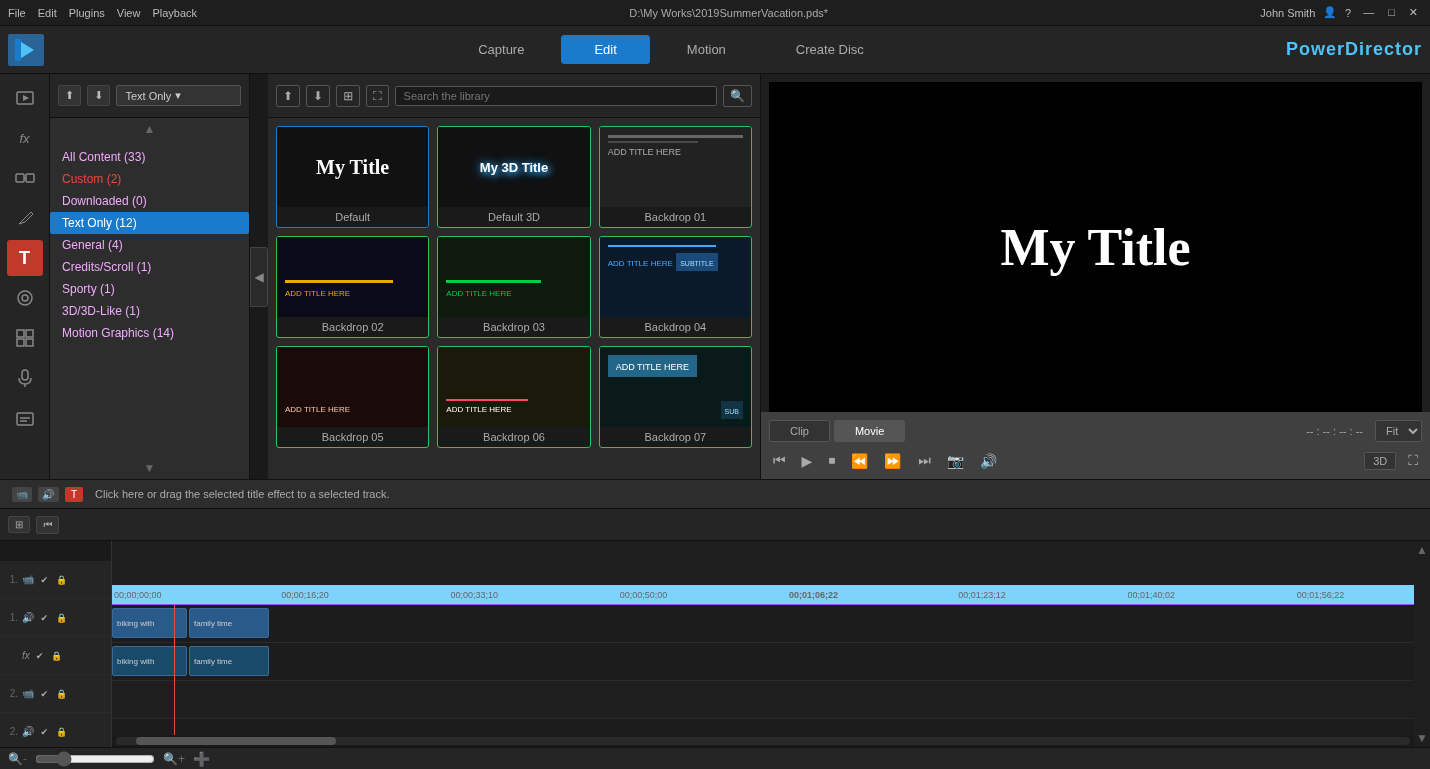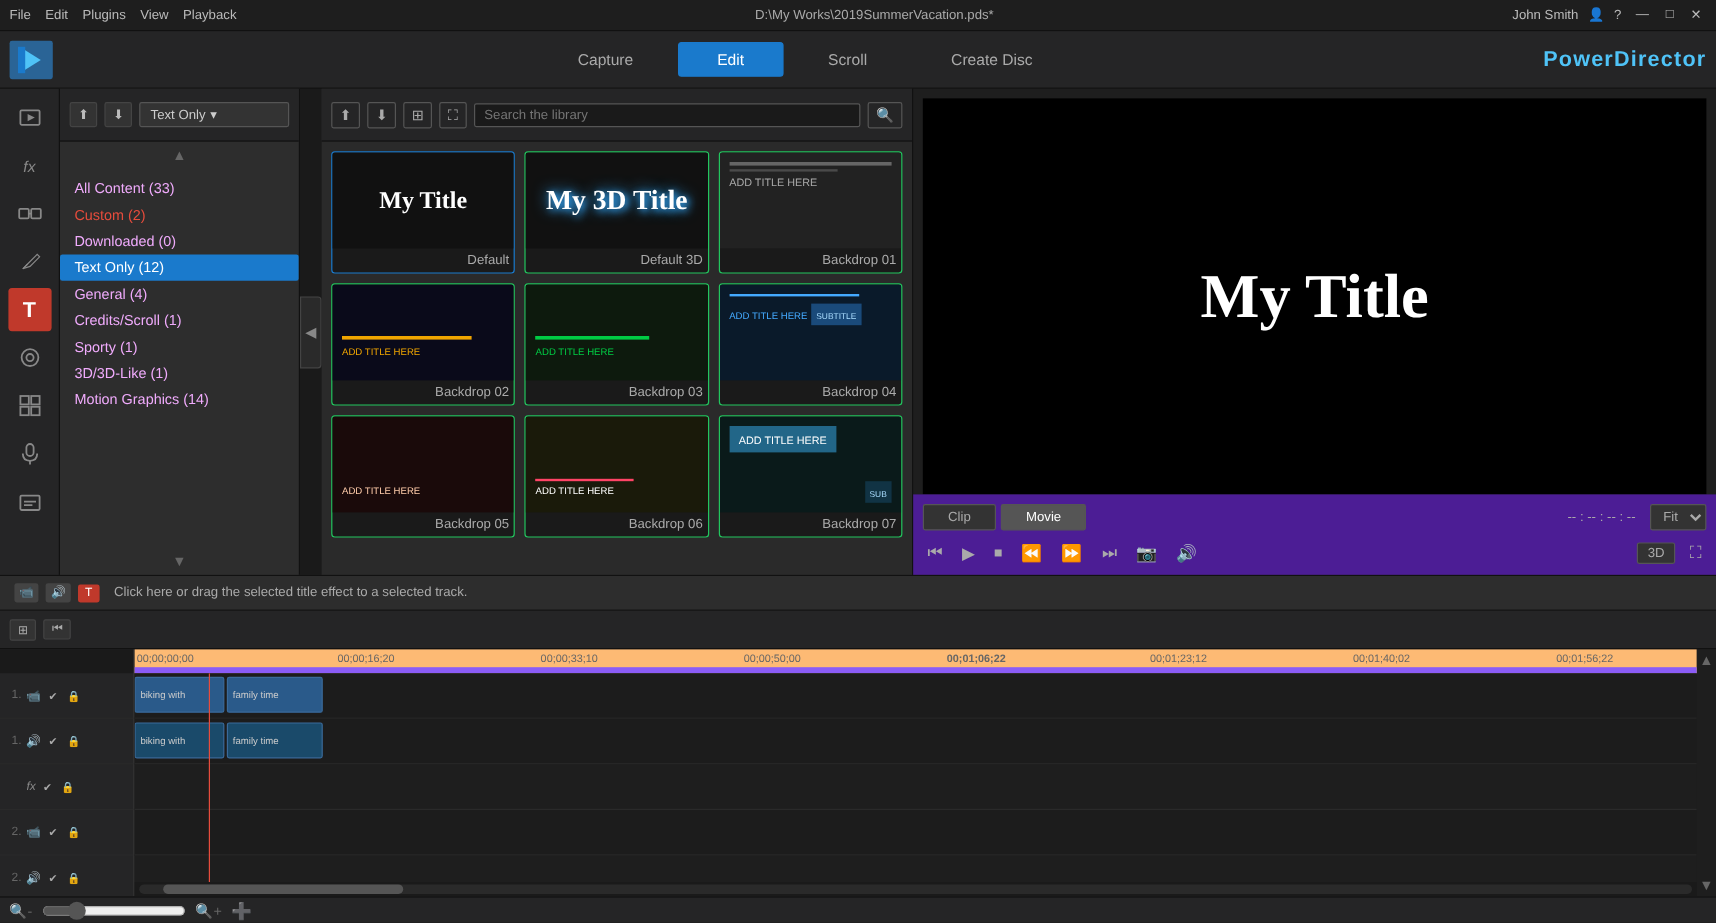--- a/index.html
+++ b/index.html
@@ -41,30 +41,30 @@
     .category-item.active { background: #1a7acc; color: #fff; }
     .scroll-arrow { text-align: center; color: #666; cursor: pointer; padding: 4px; }
 
     
     .content-panel { flex: 1; background: #2a2a2a; display: flex; flex-direction: column; position: relative; }
     .content-toolbar { height: 44px; background: #252526; display: flex; align-items: center; padding: 0 8px; gap: 6px; border-bottom: 1px solid #111; }
     .content-grid { flex: 1; overflow-y: auto; padding: 8px; display: grid; grid-template-columns: repeat(3, 1fr); gap: 8px; align-content: start; }
     .grid-item { background: #1a1a1a; border-radius: 3px; cursor: pointer; overflow: hidden; border: 1px solid #22c55e; }
     .grid-item.selected { border-color: #1a7acc; }
     .grid-item-thumb { width: 100%; height: 80px; display: flex; align-items: center; justify-content: center; background: #111; position: relative; }
-    .grid-item-label { text-align: right; padding: 4px; font-size: 11px; color: #aaa; }
+    .grid-item-label { text-align: center; padding: 4px; font-size: 11px; color: #aaa; }
     .thumb-default { background: #111; display: flex; align-items: center; justify-content: center; }
     .thumb-text { color: #fff; font-size: 18px; font-weight: bold; }
     .thumb-3d-text { color: #fff; font-size: 14px; font-weight: bold; text-shadow: 2px 2px 4px rgba(0,100,200,0.8); }
 
     
     .preview-panel { width: 670px; background: #1e1e1e; border-left: 1px solid #111; display: flex; flex-direction: column; }
     .preview-screen { flex: 1; background: #000; display: flex; align-items: center; justify-content: center; margin: 8px 8px 0 8px; }
     .preview-title-text { color: #fff; font-size: 52px; font-weight: bold; font-family: Georgia, serif; }
-    .preview-controls { padding: 8px; background: #4c1d95; }
+    .preview-controls { padding: 8px; background: #404040; }
     .preview-mode-tabs { display: flex; gap: 4px; margin-bottom: 8px; }
     .preview-mode-tab { padding: 4px 20px; background: #333; border: 1px solid #555; color: #aaa; border-radius: 2px; cursor: pointer; font-size: 11px; }
     .preview-mode-tab.active { background: #555; color: #fff; }
     .preview-playback { display: flex; align-items: center; gap: 8px; }
     .playback-btn { background: transparent; border: none; color: #aaa; cursor: pointer; font-size: 14px; padding: 2px 4px; }
     .fit-select { background: #333; border: 1px solid #555; color: #aaa; padding: 2px 6px; font-size: 11px; border-radius: 2px; }
     .threed-btn { background: #333; border: 1px solid #555; color: #aaa; padding: 2px 8px; font-size: 11px; border-radius: 2px; cursor: pointer; }
 
     
     .status-bar { height: 30px; background: #2d2d2d; display: flex; align-items: center; padding: 0 12px; border-top: 1px solid #111; border-bottom: 1px solid #111; }
@@ -125,21 +125,21 @@
 <div class="toolbar">
   <div class="app-logo">
     <svg width="28" height="28" viewBox="0 0 28 28">
       <polygon points="6,4 22,14 6,24" fill="#4fc3f7"></polygon>
       <rect x="3" y="3" width="6" height="22" fill="#1a7acc"></rect>
     </svg>
   </div>
   <div class="nav-tabs">
     <div class="nav-tab">Capture</div>
     <div class="nav-tab active">Edit</div>
-    <div class="nav-tab">Scroll</div>
+    <div class="nav-tab">Motion</div>
     <div class="nav-tab">Create Disc</div>
   </div>
   <div class="app-title">PowerDirector</div>
 </div>
 
 <div class="content-area">
 
   <div class="left-sidebar">
     <div class="sidebar-icon" title="Media">
       <svg width="20" height="20" viewBox="0 0 20 20">
@@ -240,21 +240,21 @@
 
         <div class="grid-item selected">
           <div class="grid-item-thumb thumb-default" style="height:80px;background:#111;">
             <span class="thumb-text" style="font-family:Georgia;font-size:20px;">My Title</span>
           </div>
           <div class="grid-item-label">Default</div>
         </div>
 
         <div class="grid-item">
           <div class="grid-item-thumb" style="background:#111;">
-            <span class="thumb-3d-text" style="font-size:23px;color:#fff;font-family:Liberation Serif, serif;text-shadow:2px 2px 6px #3af,0 0 12px #3af;text-align:center;">My 3D Title</span>
+            <span class="thumb-3d-text" style="font-size:13px;color:#fff;font-family:Liberation Sans, sans-serif;text-shadow:2px 2px 6px #3af,0 0 12px #3af;text-align:center;">My 3D Title</span>
           </div>
           <div class="grid-item-label">Default 3D</div>
         </div>
 
         <div class="grid-item">
           <div class="grid-item-thumb" style="background:#222;position:relative;">
             <div style="position:absolute;top:8px;left:8px;right:8px;height:3px;background:#aaa;opacity:0.5;"></div>
             <div style="position:absolute;top:14px;left:8px;width:60%;height:2px;background:#aaa;opacity:0.3;"></div>
             <span style="color:#aaa;font-size:9px;position:absolute;top:20px;left:8px;">ADD TITLE HERE</span>
           </div>
@@ -406,21 +406,21 @@
       <div class="track-label-row">
         <span class="track-num">2.</span>
         <span style="font-size:10px;">🔊</span>
         <span class="track-icon-btn active">✔</span>
         <span class="track-icon-btn">🔒</span>
       </div>
 
     </div>
 
     <div style="flex:1;overflow:hidden;display:flex;flex-direction:column;position:relative;">
-      <div class="timeline-ruler" style="height:20px;position:relative;background:#fdba74;border-bottom:5px solid #8b5cf6;display:flex;align-items:center;overflow:hidden;">
+      <div class="timeline-ruler" style="height:20px;position:relative;background:#7dd3fc;border-bottom:1px solid #8b5cf6;display:flex;align-items:center;overflow:hidden;margin-top:44px;">
         <span style="position:absolute;left:2px;font-size:9px;color:#666;">00;00;00;00</span>
         <span style="position:absolute;left:13%;font-size:9px;color:#666;">00;00;16;20</span>
         <span style="position:absolute;left:26%;font-size:9px;color:#666;">00;00;33;10</span>
         <span style="position:absolute;left:39%;font-size:9px;color:#666;">00;00;50;00</span>
         <span style="position:absolute;left:52%;font-size:9px;color:#666;font-weight:bold;">00;01;06;22</span>
         <span style="position:absolute;left:65%;font-size:9px;color:#666;">00;01;23;12</span>
         <span style="position:absolute;left:78%;font-size:9px;color:#666;">00;01;40;02</span>
         <span style="position:absolute;left:91%;font-size:9px;color:#666;">00;01;56;22</span>
       </div>
 

